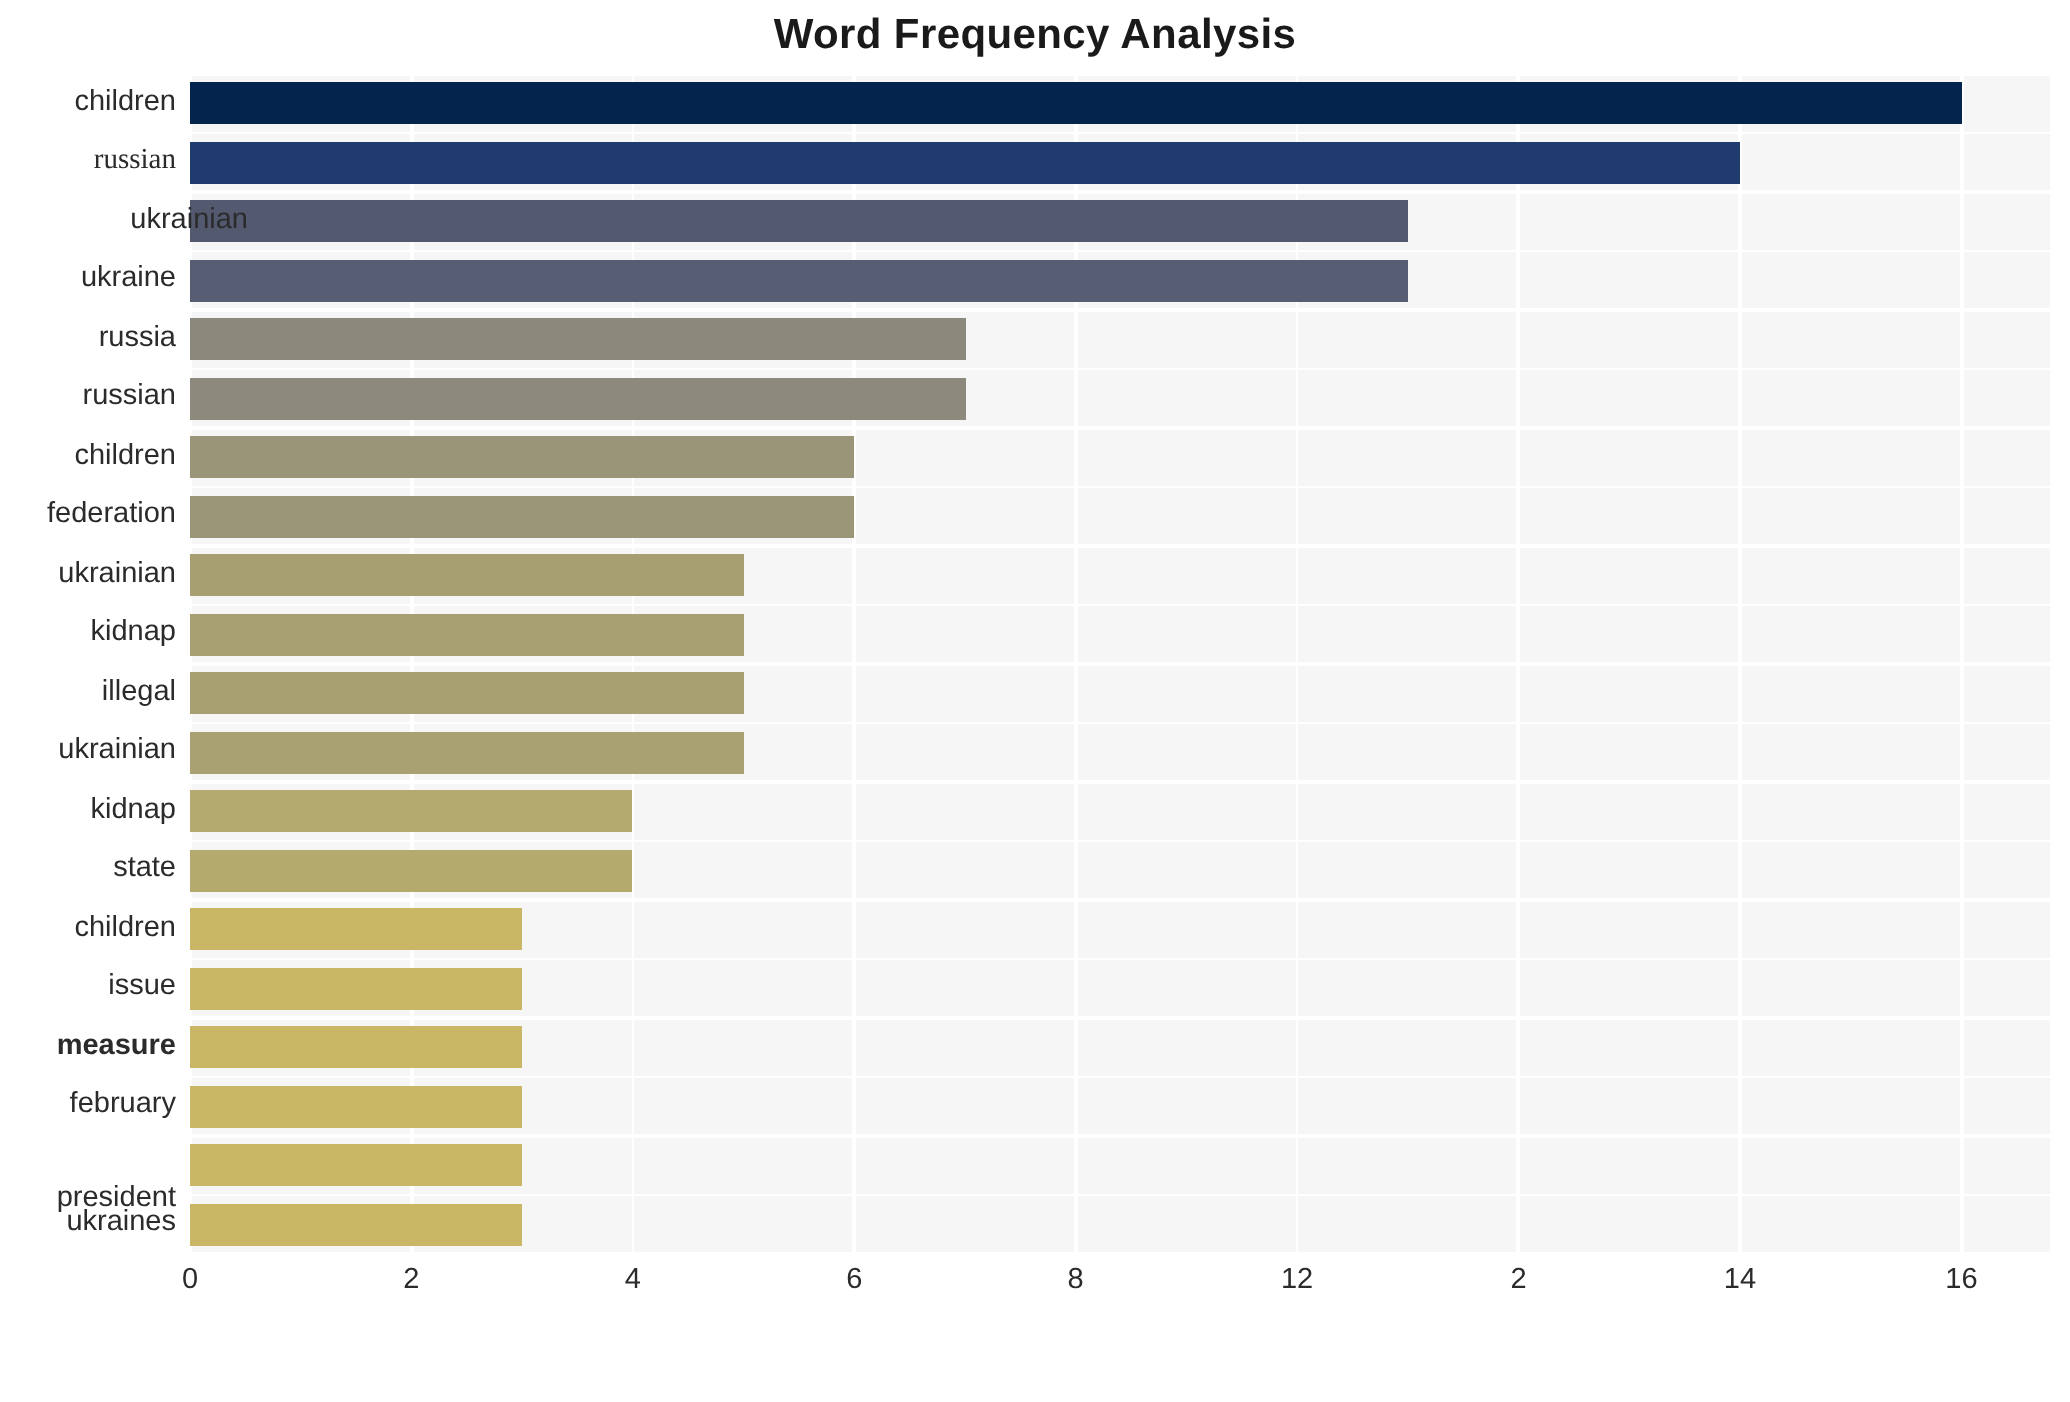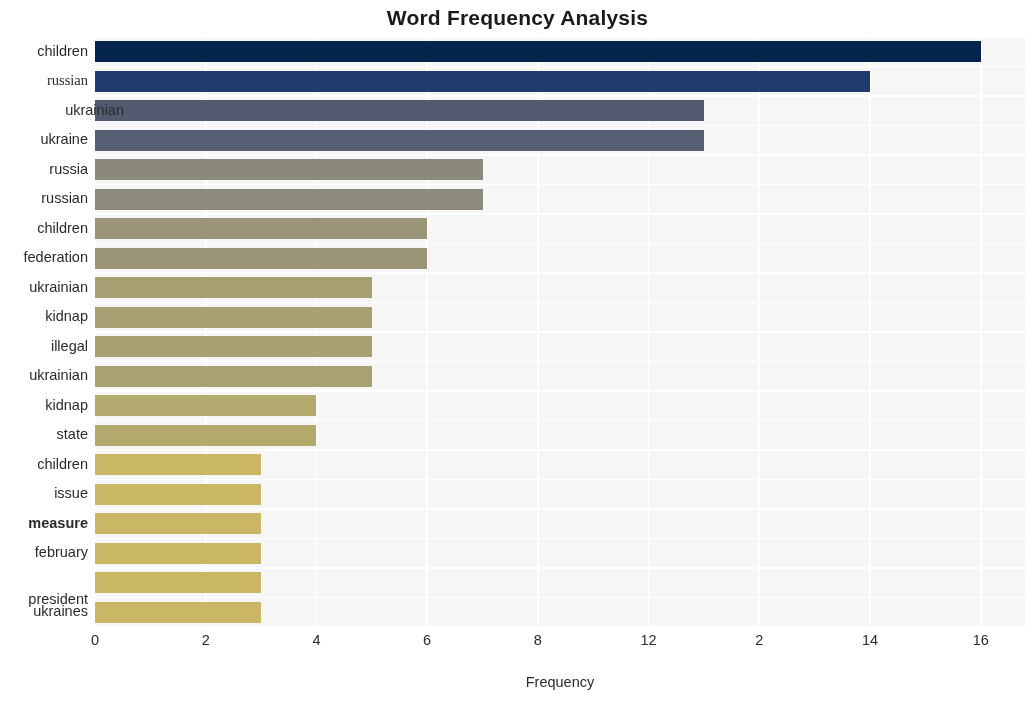--- a/index.html
+++ b/index.html
@@ -230,15 +230,14 @@
       <div class="xtick" style="left: 205.714px;">2</div>
       <div class="xtick" style="left: 316.429px;">4</div>
       <div class="xtick" style="left: 427.143px;">6</div>
       <div class="xtick" style="left: 537.857px;">8</div>
       <div class="xtick" style="left: 648.571px;">12</div>
       <div class="xtick" style="left: 759.286px;">2</div>
       <div class="xtick" style="left: 870px;">14</div>
       <div class="xtick" style="left: 980.714px;">16</div>
     </div>
 
-  <div id="xaxis-label">Frequency</div>
 
 </div>
 
 </body></html>

